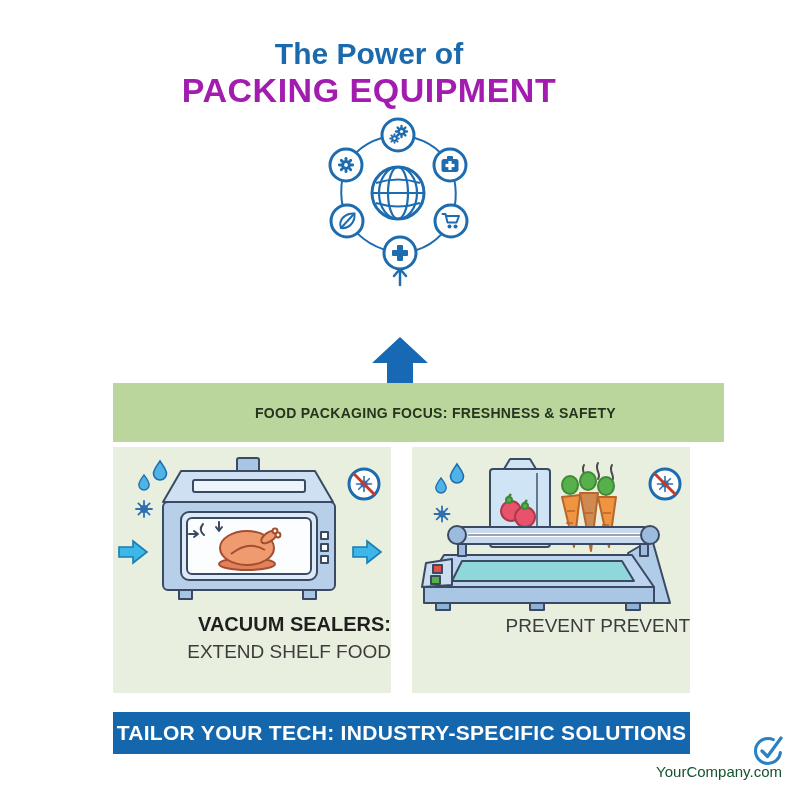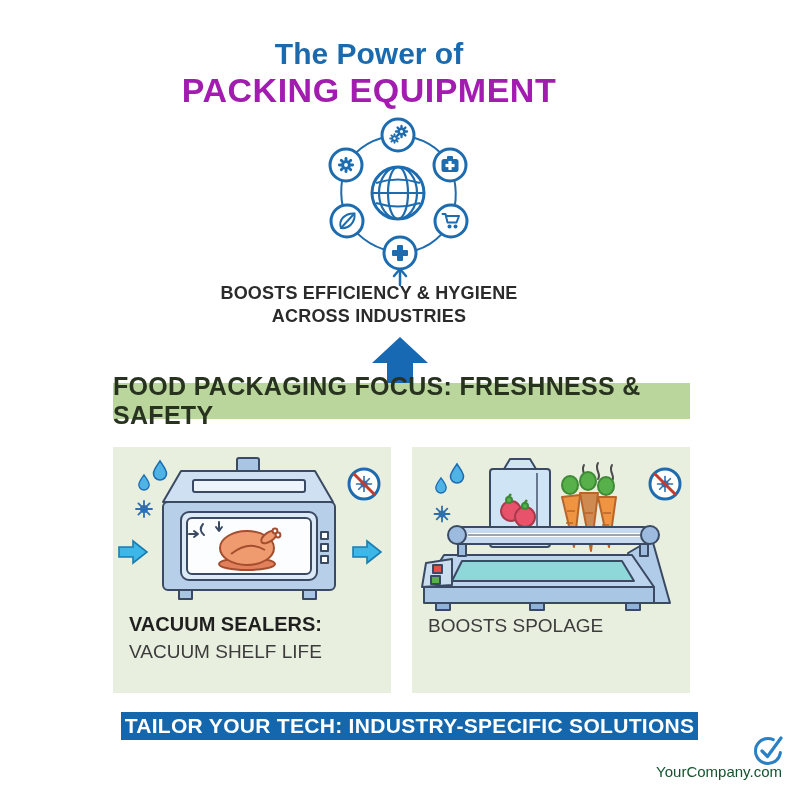--- a/index.html
+++ b/index.html
@@ -5,27 +5,27 @@
   html,body{margin:0;padding:0;}
   body{width:800px;height:800px;background:#fff;font-family:"Liberation Sans",sans-serif;}
   .canvas{position:relative;width:800px;height:800px;background:#fff;overflow:hidden;}
   .ctr{position:absolute;left:0;width:738px;text-align:center;}
   .title-1{top:36px;font-size:30px;font-weight:700;color:#1b6aae;line-height:36px;}
   .title-2{top:71px;font-size:34px;font-weight:700;color:#a21caf;letter-spacing:.5px;line-height:38px;}
   .hub-svg{position:absolute;left:278px;top:105px;}
   .benefit{top:282px;font-size:18px;font-weight:700;color:#2b2b2b;line-height:23px;letter-spacing:.2px;}
   .big-arrow{position:absolute;left:370px;top:337px;}
   .banner{position:absolute;left:113px;width:577px;display:flex;align-items:center;justify-content:center;font-weight:700;letter-spacing:.3px;}
-  .banner.green{top:383px;height:36px;background:#bad69c;color:#27331f;font-size:25px;}
-  .banner.blue{top:712px;height:28px;background:#1466ad;color:#ffffff;font-size:21px;margin-left:8px;}
+  .banner.green{top:383px;height:59px;background:#bad69c;color:#27331f;font-size:14px;padding-left:34px;}
+  .banner.blue{top:712px;height:42px;background:#1466ad;color:#ffffff;font-size:21px;}
   .panel{position:absolute;top:447px;width:278px;height:246px;background:#e9efdf;}
   .panel.left{left:113px;}
   .panel.right{left:412px;}
   .panel svg{position:absolute;left:0;top:10px;}
-  .caption{position:absolute;left:16px;right:0;top:164px;text-align:left;}
+  .caption{position:absolute;left:16px;right:0;top:164px;text-align:right;}
   .caption .cap-title{font-size:20px;font-weight:700;color:#1f1f1f;line-height:26px;}
   .caption .cap-sub{font-size:19px;font-weight:400;color:#3c3c3c;line-height:26px;margin-top:2px;}
   .check-svg{position:absolute;left:751px;top:731px;}
   .company{position:absolute;right:18px;top:763px;font-size:15px;color:#14532d;}
 </style>
 </head>
 <body>
 
 <div class="canvas">
 
@@ -97,24 +97,20 @@
       <rect x="-3" y="-8" width="6" height="16" rx="1"></rect>
       <rect x="-8" y="-3" width="16" height="6" rx="1"></rect>
     </g>
 
     <g stroke="#1d6cb0" stroke-width="2.5" fill="none" stroke-linecap="round" stroke-linejoin="round">
       <line x1="122" y1="180" x2="122" y2="166"></line>
       <path d="M116,171 L122,164 L128,171"></path>
     </g>
   </svg>
 
-  <div class="ctr benefit">
-    <div>BOOSTS EFFICIENCY &amp; HYGIENE</div>
-    <div>ACROSS INDUSTRIES</div>
-  </div>
 
   <svg class="big-arrow" width="60" height="49" viewBox="0 0 60 49">
     <polygon points="30,0 58,26 43,26 43,49 17,49 17,26 2,26" fill="#1769b3"></polygon>
   </svg>
 
   <div class="banner green">
     <span>FOOD PACKAGING FOCUS: FRESHNESS &amp; SAFETY</span>
   </div>
 
   <div class="panel left">
@@ -174,21 +170,21 @@
             <line x1="-7.5" y1="0" x2="7.5" y2="0"></line>
           <line x1="-5.3" y1="-5.3" x2="5.3" y2="5.3"></line>
             <line x1="-5.3" y1="5.3" x2="5.3" y2="-5.3"></line>
           <circle r="3.6" fill="#2d6fb0" stroke="none"></circle>
         </g>
         <line x1="-10" y1="-10" x2="10" y2="10" stroke="#c23b2e" stroke-width="3" stroke-linecap="round"></line>
       </g>
     </svg>
     <div class="caption">
       <div class="cap-title">VACUUM SEALERS:</div>
-      <div class="cap-sub">VACUUM SHELF LIFE</div>
+      <div class="cap-sub">EXTEND SHELF FOOD</div>
     </div>
   </div>
 
   <div class="panel right">
     <svg width="278" height="155" viewBox="0 0 278 155">
       <g stroke="#1d6cb0" stroke-width="1.6" fill="#4fb3e6">
         <path transform="translate(29,28) scale(0.8)" d="M0,-9 C4,-3 6.5,0 6.5,3.5 A6.5,6.5 0 1,1 -6.5,3.5 C-6.5,0 -4,-3 0,-9 Z"></path>
         <path transform="translate(45,16)" d="M0,-9 C4,-3 6.5,0 6.5,3.5 A6.5,6.5 0 1,1 -6.5,3.5 C-6.5,0 -4,-3 0,-9 Z"></path>
       </g>
       <g transform="translate(30,57)" stroke="#2d6fb0" stroke-width="1.8" stroke-linecap="round">
@@ -254,21 +250,21 @@
           <line x1="0" y1="-7.5" x2="0" y2="7.5"></line>
             <line x1="-7.5" y1="0" x2="7.5" y2="0"></line>
           <line x1="-5.3" y1="-5.3" x2="5.3" y2="5.3"></line>
             <line x1="-5.3" y1="5.3" x2="5.3" y2="-5.3"></line>
           <circle r="3.6" fill="#2d6fb0" stroke="none"></circle>
         </g>
         <line x1="-10" y1="-10" x2="10" y2="10" stroke="#c23b2e" stroke-width="3" stroke-linecap="round"></line>
       </g>
     </svg>
     <div class="caption">
-      <div class="cap-sub">BOOSTS SPOLAGE</div>
+      <div class="cap-sub">PREVENT PREVENT</div>
     </div>
   </div>
 
   <div class="banner blue">
     <span>TAILOR YOUR TECH: INDUSTRY-SPECIFIC SOLUTIONS</span>
   </div>
 
   <svg class="check-svg" width="36" height="36" viewBox="0 0 36 36">
     <circle cx="17" cy="20" r="12.5" fill="none" stroke="#2a80c4" stroke-width="3" pathLength="100" stroke-dasharray="80 20" stroke-dashoffset="-2" stroke-linecap="round"></circle>
     <path d="M11,20 L16.5,25.5 L30,7" fill="none" stroke="#2a80c4" stroke-width="3.2" stroke-linecap="round" stroke-linejoin="round"></path>

